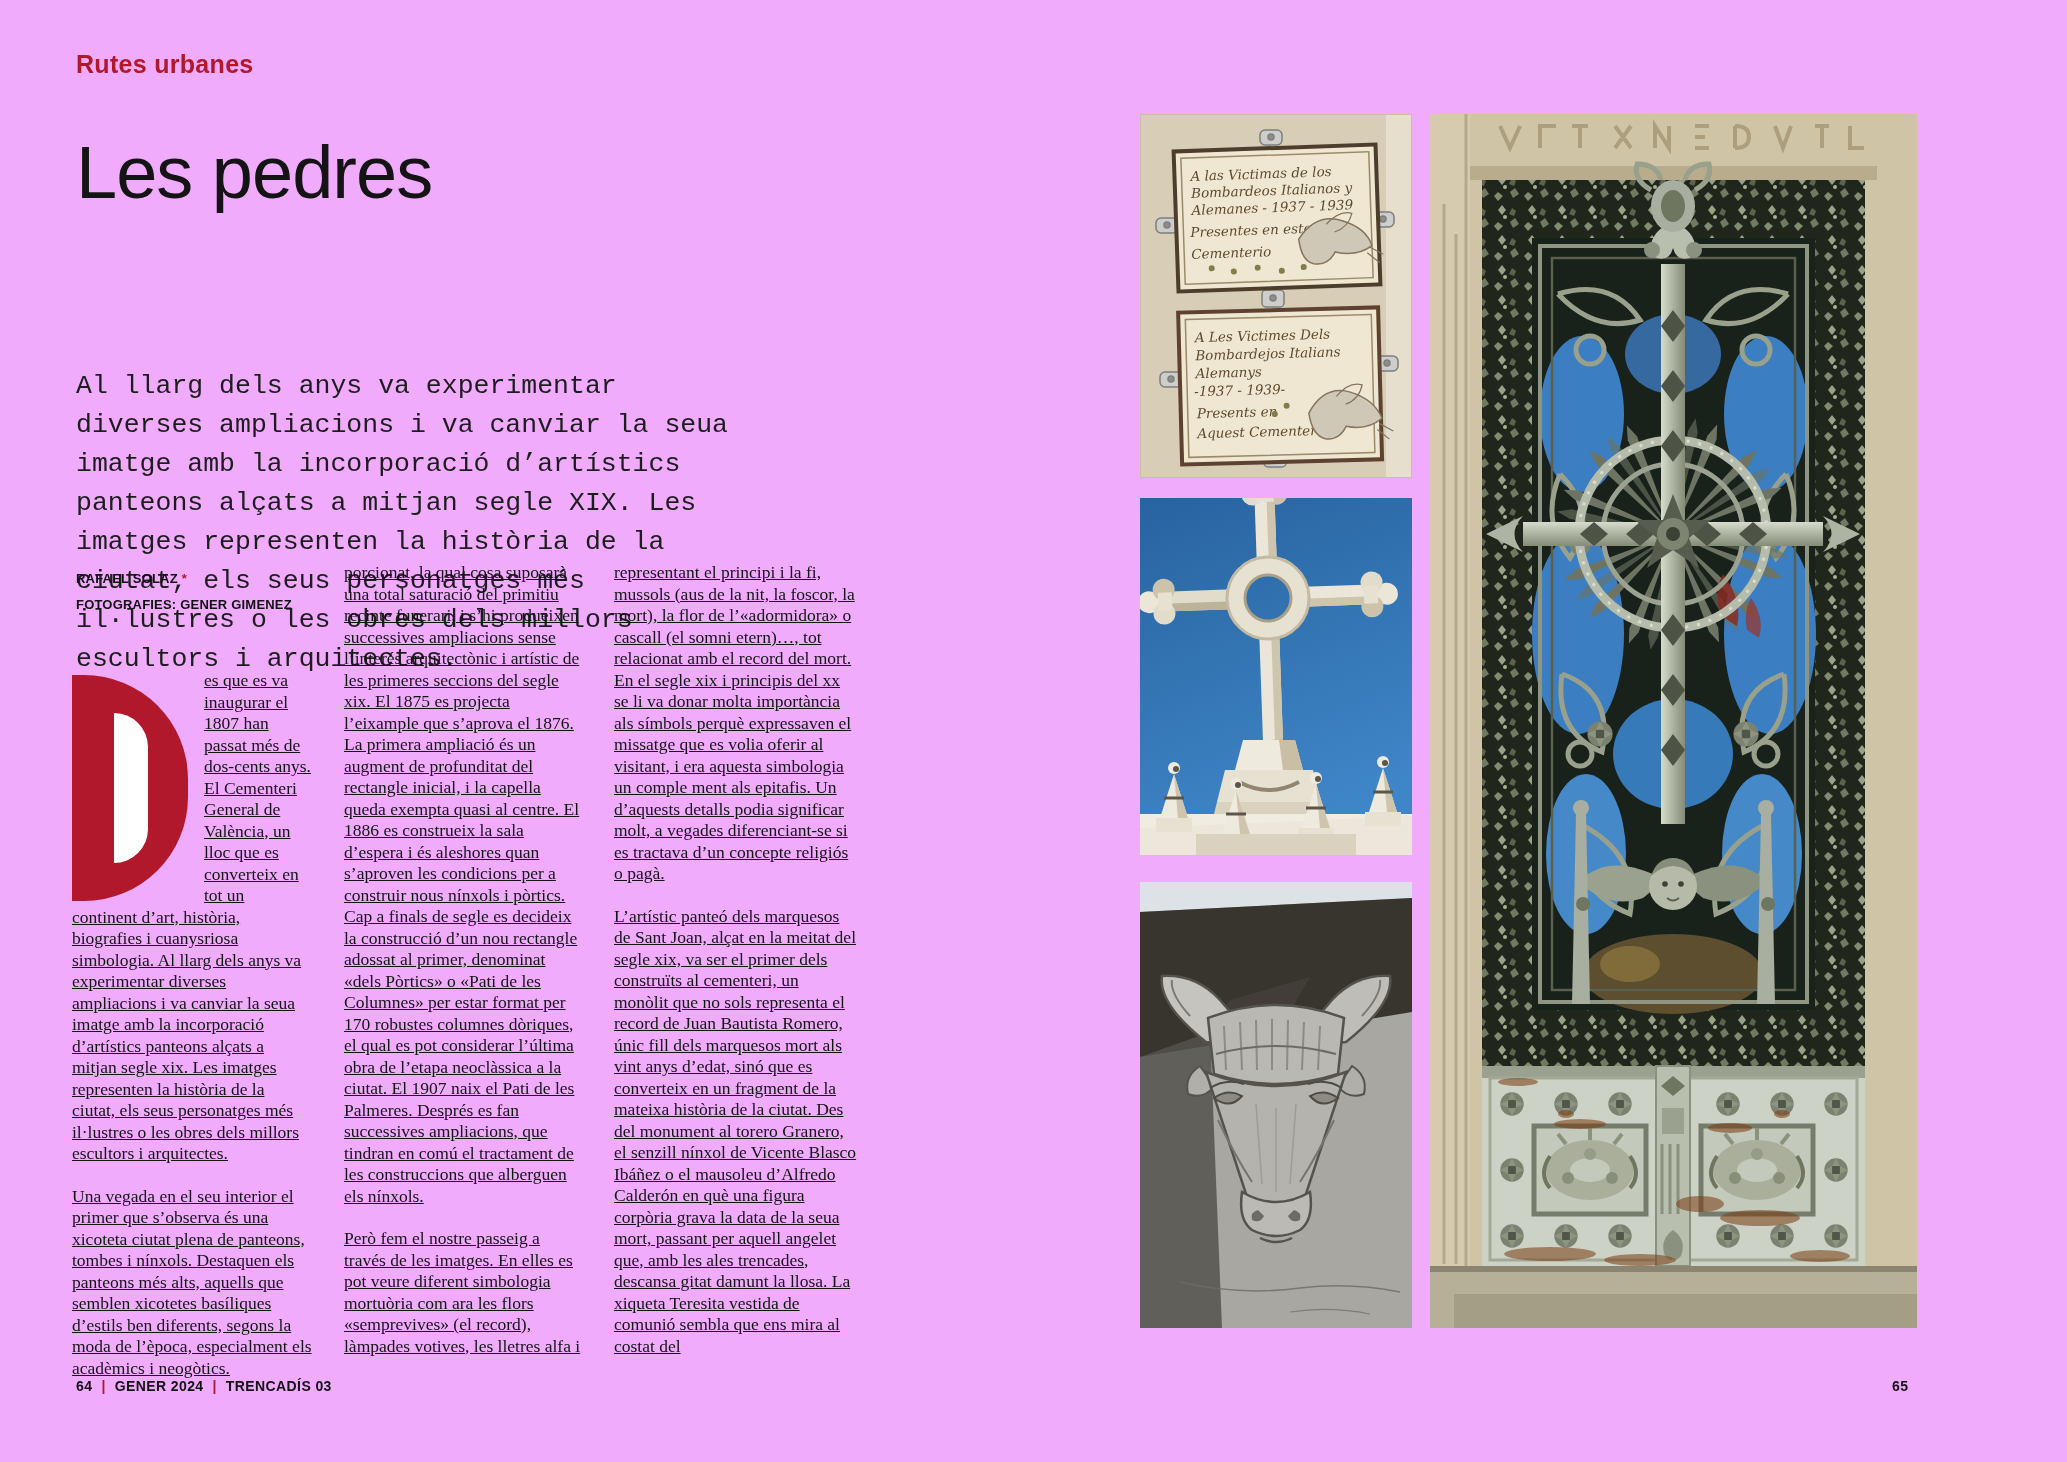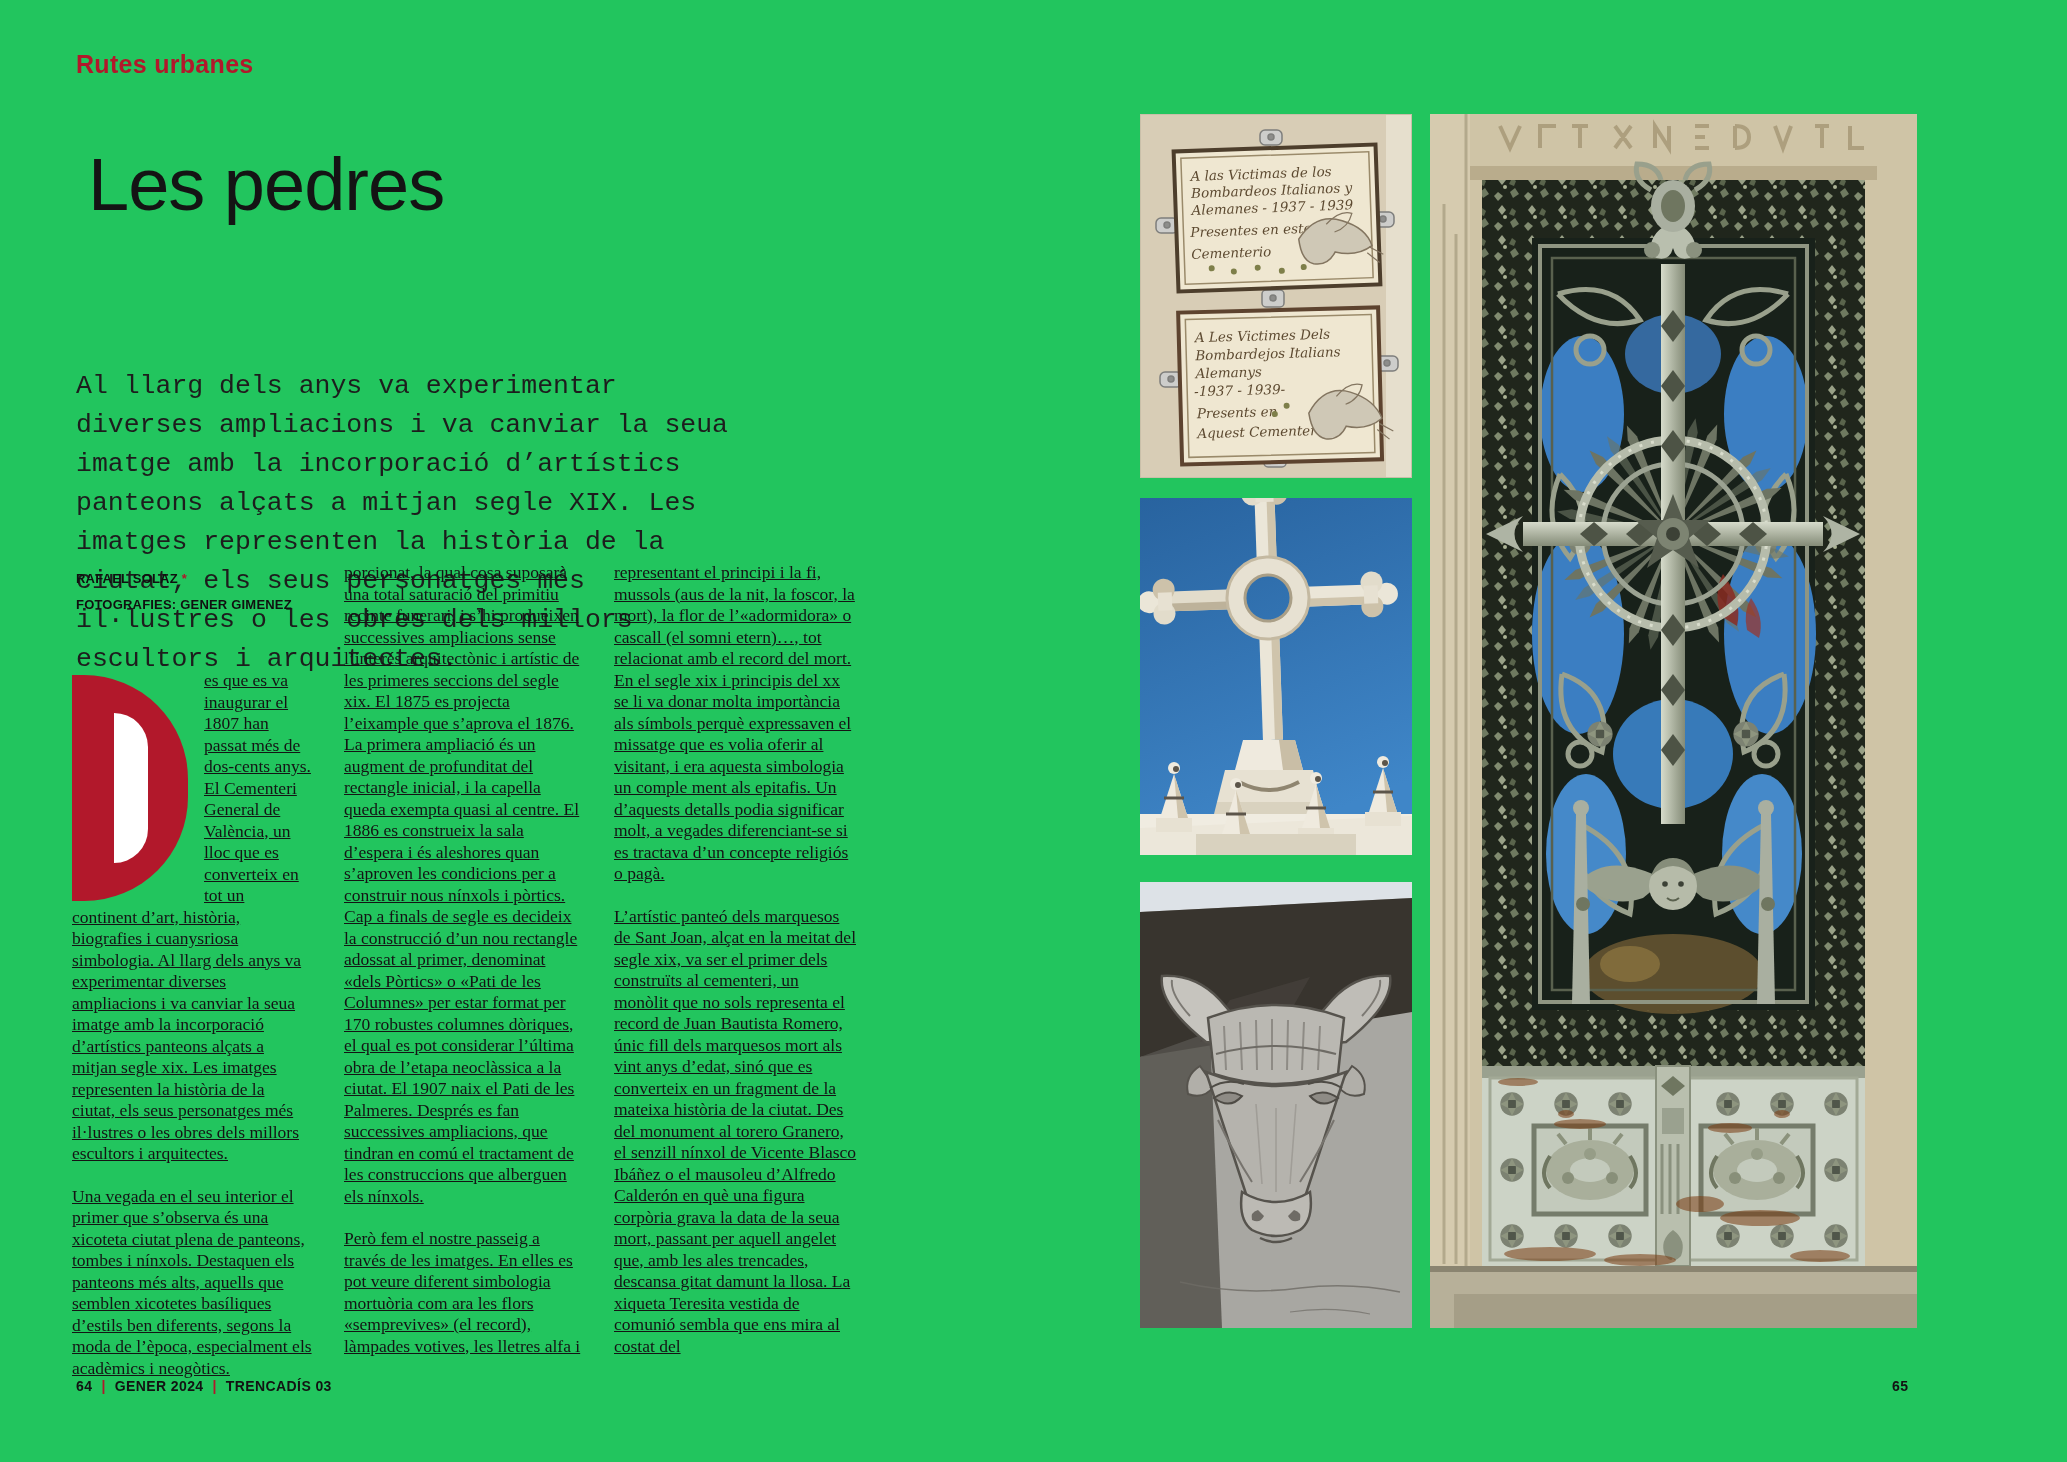--- a/index.html
+++ b/index.html
@@ -1,16 +1,16 @@
 <!DOCTYPE html>
 <html><head>
 <meta charset="utf-8">
 <style>
   html,body{margin:0;padding:0;background:#888;}
-  .spread{position:relative;width:2067px;height:1462px;background:#22c55e;overflow:hidden;
+  .spread{position:relative;width:2067px;height:1462px;background:#f0abfc;overflow:hidden;
           font-family:"Liberation Sans",sans-serif;color:#1a1a1a;}
   .kicker{position:absolute;left:76px;top:50px;font-size:25px;font-weight:700;color:#b2182b;letter-spacing:.3px;}
   .title{position:absolute;left:72px;top:128px;font-size:74px;line-height:81px;font-weight:300;color:#141414;letter-spacing:-1px;}
   .standfirst{position:absolute;left:76px;top:340px;width:676px;font-size:26.5px;line-height:39px;font-weight:300;color:#1d1d1d;font-family:Liberation Mono, monospace;}
   .byline{position:absolute;left:76px;top:566px;font-size:13px;font-weight:700;line-height:26px;color:#101010;letter-spacing:.2px;}
   .byline .mark{color:#b2182b;}
   .col{position:absolute;font-family:"Liberation Serif",serif;font-size:17.5px;line-height:21.5px;color:#141414;overflow:hidden;}
   .col p{margin:0 0 21px 0;text-decoration:underline;}
   .col1{left:72px;top:646px;width:240px;height:716px;margin-top:24px;}
   .col2{left:344px;top:562px;width:240px;height:802px;}
@@ -31,21 +31,21 @@
   .ph4{left:1430px;top:114px;}
   .plaque-line{font-family:"DejaVu Serif",serif;font-style:italic;fill:#5d4a31;}
 </style>
 </head>
 <body>
 
 <div class="spread">
 
   <div class="kicker">Rutes urbanes</div>
 
-  <h1 class="title" style="margin:16px;">
+  <h1 class="title" style="margin:4px;">
     <div>Les pedres</div>
   </h1>
 
   <p class="standfirst">Al llarg dels anys va experimentar diverses ampliacions i va canviar la seua imatge amb la incorporació d’artístics panteons alçats a mitjan segle XIX. Les imatges representen la història de la ciutat, els seus personatges més il·lustres o les obres dels millors escultors i arquitectes.</p>
 
   <div class="byline">
     <div><span>RAFAEL SOLAZ</span> <span class="mark">*</span></div>
     <div>FOTOGRAFIES: GENER GIMENEZ</div>
   </div>
 

